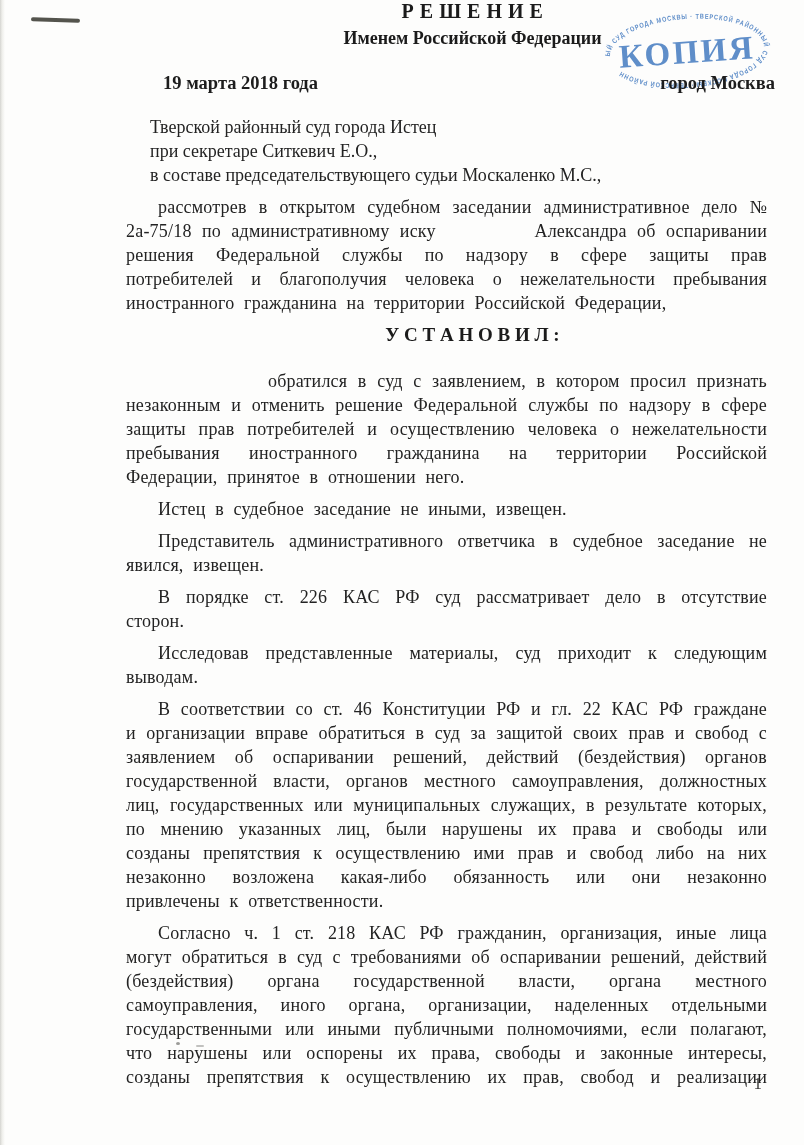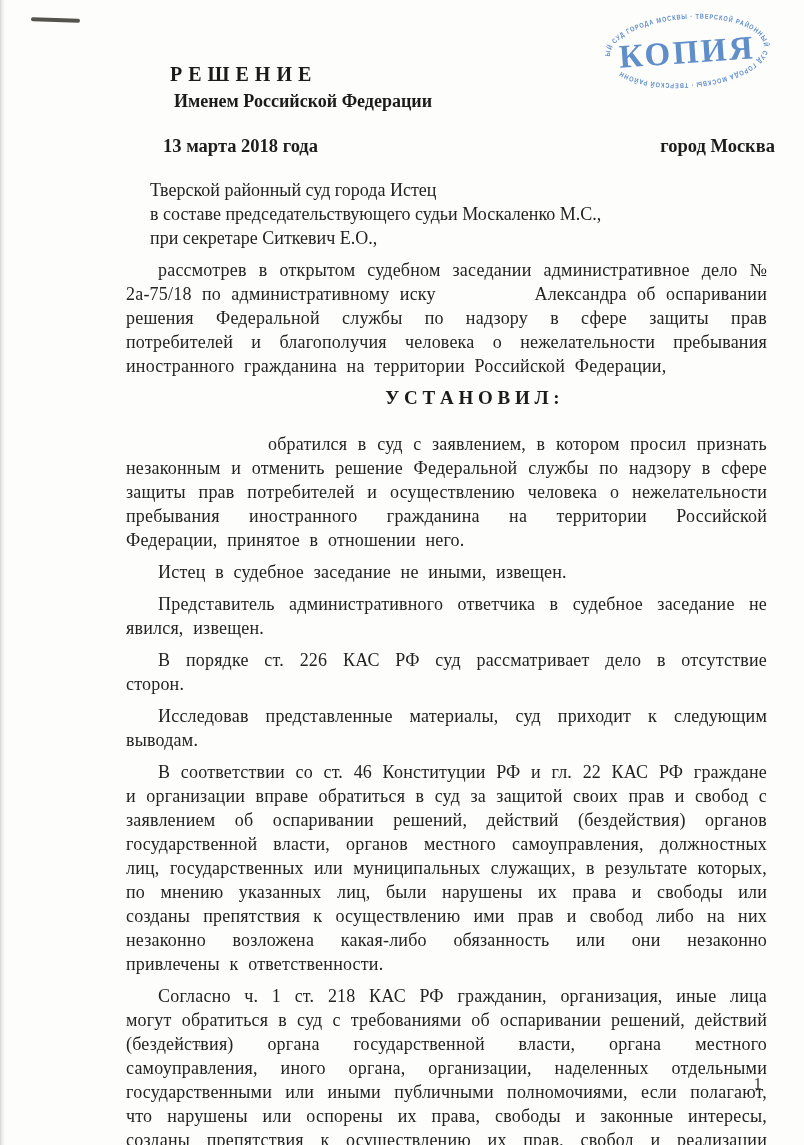--- a/index.html
+++ b/index.html
@@ -36,21 +36,21 @@
     font-family:"Liberation Sans", sans-serif;
     font-size:7px; font-weight:bold; letter-spacing:1.1px;
   }
   .stamp .center {
     font-family:"Liberation Serif", serif;
     font-size:33px; font-weight:bold; letter-spacing:2.5px;
   }
 
   
   .content { position:relative; padding:0 29px 0 118px; }
-  .header-block { padding-top:63px; padding-left:52px; color:#1b1b1b; }
+  .header-block { padding-left:52px; text-align:center; color:#1b1b1b; }
   .doc-title { margin:0; font-size:20px; font-weight:bold; line-height:23px; letter-spacing:.5px; }
   .doc-subtitle { margin:4px; font-size:18px; font-weight:bold; line-height:23px; }
 
   .date-row {
     display:flex; justify-content:space-between; align-items:baseline;
     margin-top:23px; padding-left:45px;
     font-size:18.5px; font-weight:bold; color:#1d1d1d;
   }
 
   .intro { margin-top:21px; }
@@ -98,28 +98,28 @@
   </div>
 
   <div class="content">
 
     <div class="header-block">
       <h1 class="doc-title">Р Е Ш Е Н И Е</h1>
       <h2 class="doc-subtitle">Именем Российской Федерации</h2>
     </div>
 
     <div class="date-row">
-      <span>13 марта 2018 года</span>
+      <span>19 марта 2018 года</span>
       <span>город Москва</span>
     </div>
 
     <div class="intro">
       <p>Тверской районный суд города Истец</p>
+      <p>при секретаре Ситкевич Е.О.,</p>
       <p>в составе председательствующего судьи Москаленко М.С.,</p>
-      <p>при секретаре Ситкевич Е.О.,</p>
     </div>
 
     <p class="para"><span>рассмотрев в открытом судебном заседании административное дело № 2а-75/18 по административному иску</span>
       <span class="gap-inline"></span>
       <span>Александра об оспаривании решения Федеральной службы по надзору в сфере защиты прав потребителей и благополучия человека о нежелательности пребывания иностранного гражданина на территории Российской Федерации,</span></p>
 
     <h3 class="section-heading">У С Т А Н О В И Л :</h3>
 
     <p class="para p-claim">обратился в суд с заявлением, в котором просил признать незаконным и отменить решение Федеральной службы по надзору в сфере защиты прав потребителей и осуществлению человека о нежелательности пребывания иностранного гражданина на территории Российской Федерации, принятое в отношении него.</p>
 

